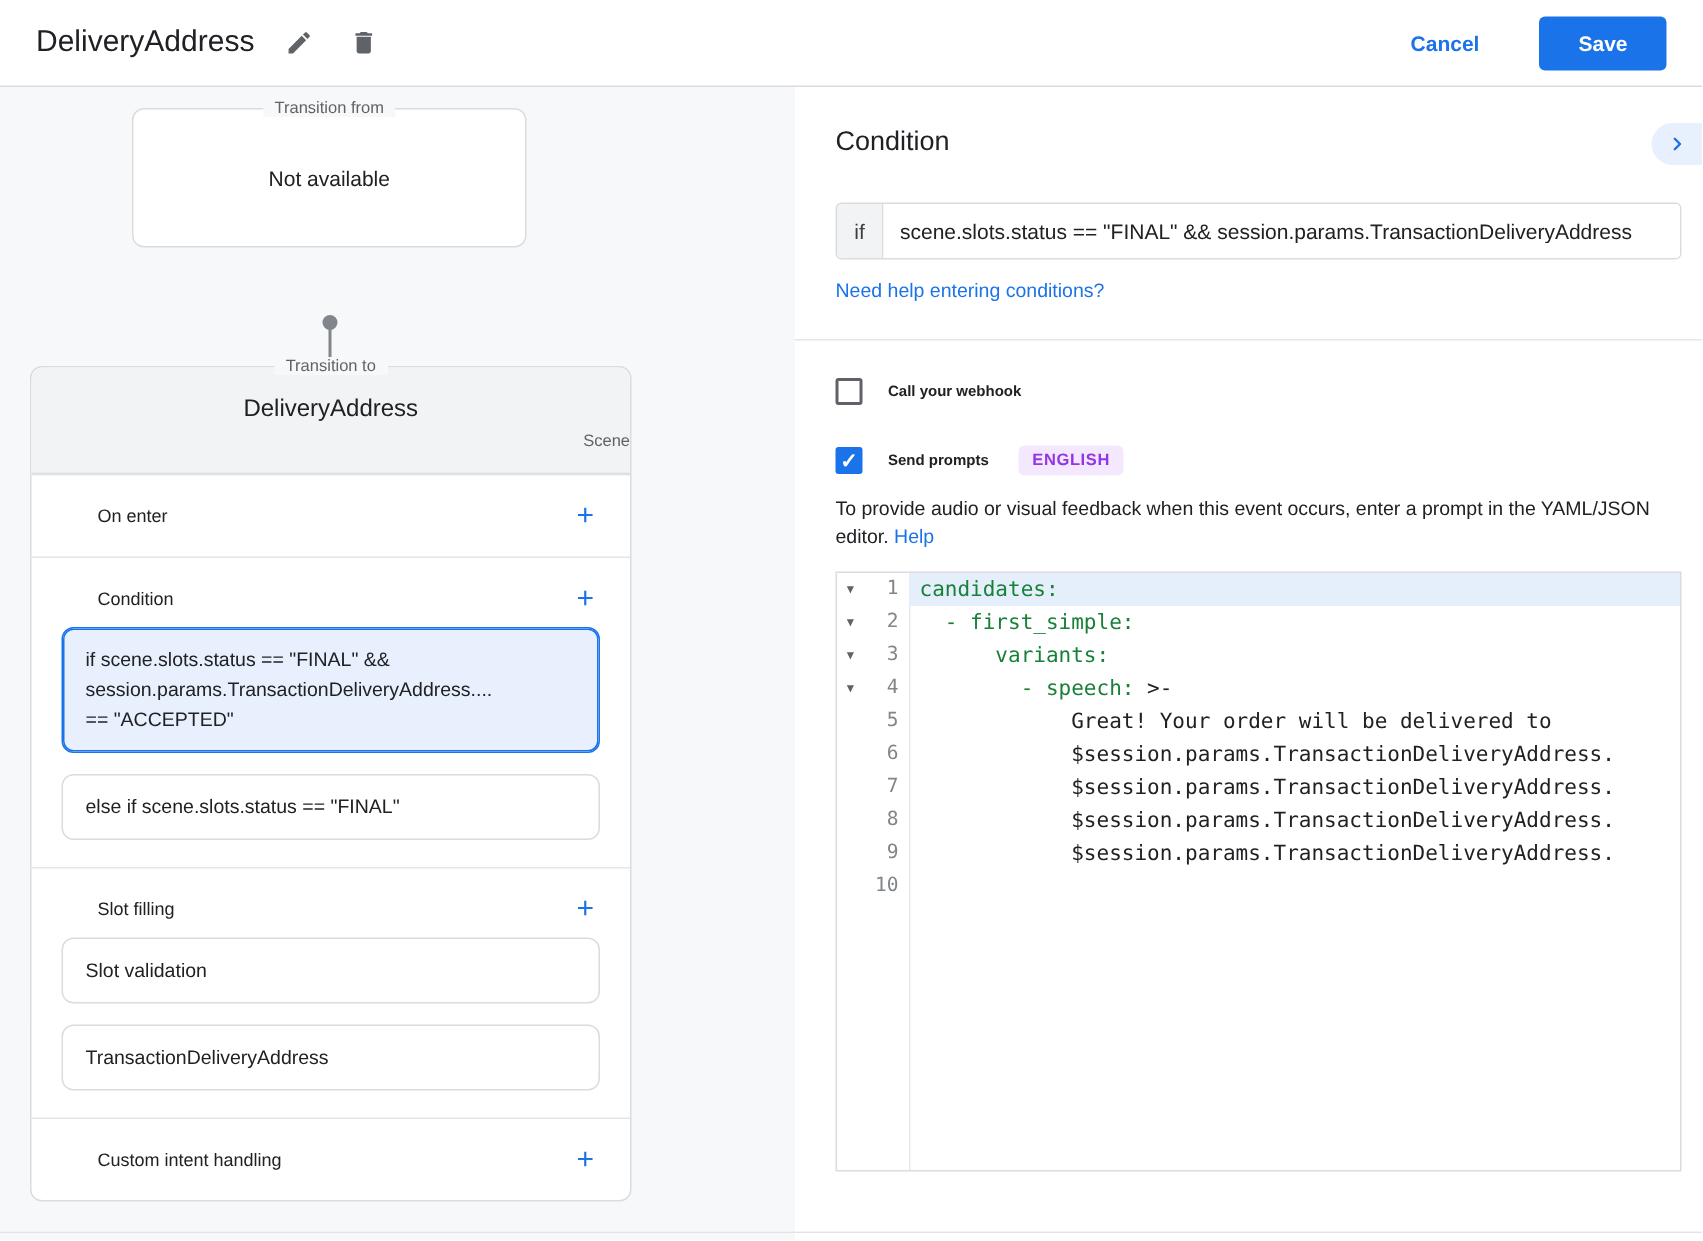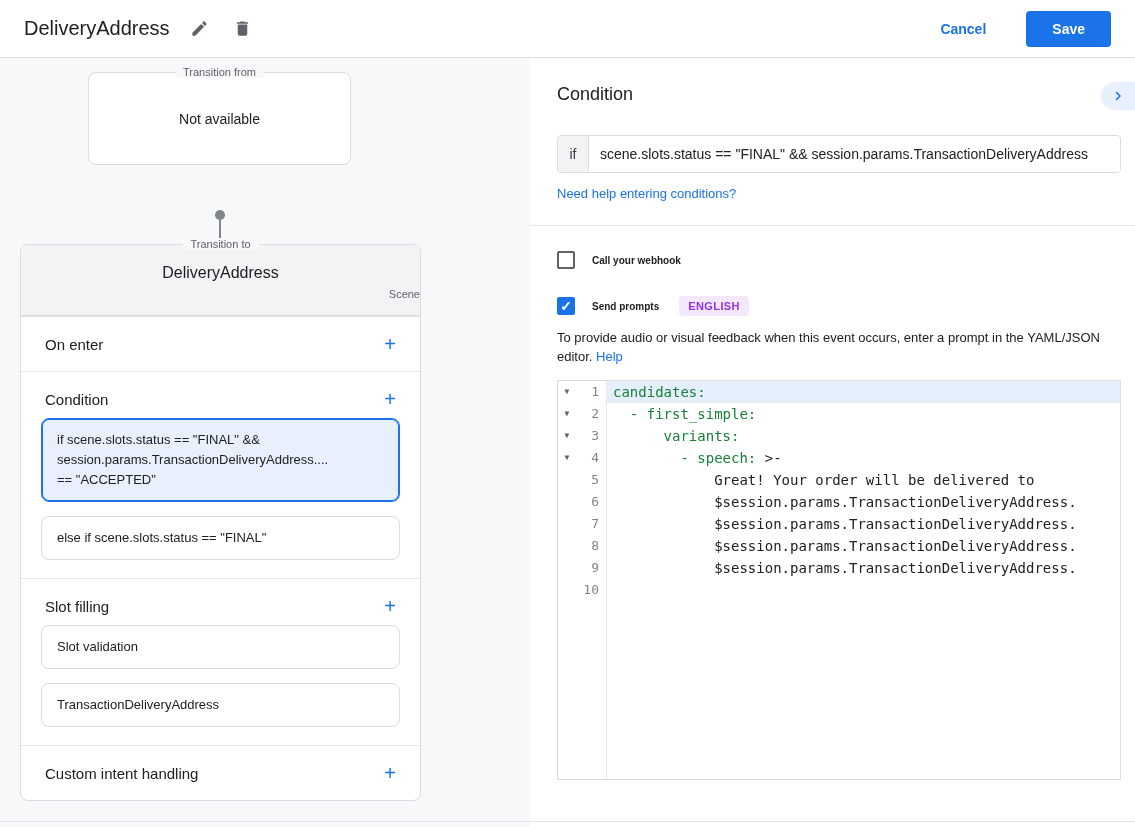--- a/index.html
+++ b/index.html
@@ -33,21 +33,21 @@
   .connector .line { position:absolute; left:6px; top:8px; width:2px; height:60px; background:#80868b; }
   .connector .head { position:absolute; left:1px; top:68px; width:0; height:0; border-left:6px solid transparent; border-right:6px solid transparent; border-top:10px solid #80868b; }
 
   .scene-card { margin:79px 0 0 20px; width:401px; background:#fff; border:1px solid #dadce0; border-radius:8px; position:relative; }
   .scene-head { background:#f1f3f4; border-bottom:1px solid #dadce0; border-radius:8px 8px 0 0; text-align:center; padding:19px 0 15px; }
   .scene-name { font-size:16px; color:#202124; }
   .scene-sub { font-size:11px; color:#5f6368; margin-top:6px;text-align:right; }
   .sec { border-top:1px solid #e3e5e8; }
   .sec:first-of-type { border-top:none; }
   .sec-head { display:flex; justify-content:space-between; align-items:center; padding:18px 24px; }
-  .sec-title { font-size:15px; color:#202124; }
+  .sec-title { font-size:12px; color:#202124;margin-left:20px; }
   .plus { color:#1a73e8; font-size:20px; line-height:18px; font-weight:normal; cursor:pointer; background:none; border:none; padding:0; font-family:inherit; }
   .sec-cards { padding:0 20px 18px; }
   .mini-card { border:1px solid #dadce0; border-radius:8px; background:#fff; padding:11px 15px; font-size:13px; line-height:20px; color:#202124; white-space:pre-line; cursor:pointer; }
   .mini-card + .mini-card { margin-top:14px; }
   .mini-card.selected { background:#e8f0fe; border-color:#1a73e8; box-shadow:inset 0 0 0 1px #1a73e8; }
   .sec-head.tight { padding-bottom:10px; }
 
   
   .rp-top { padding:26px 14px 0 27px; position:relative; }
   .rp-h { font-size:18px; font-weight:normal; margin:0; color:#202124; }

